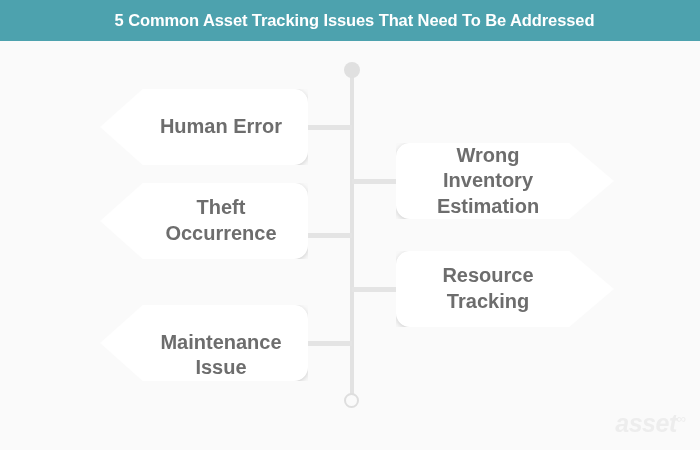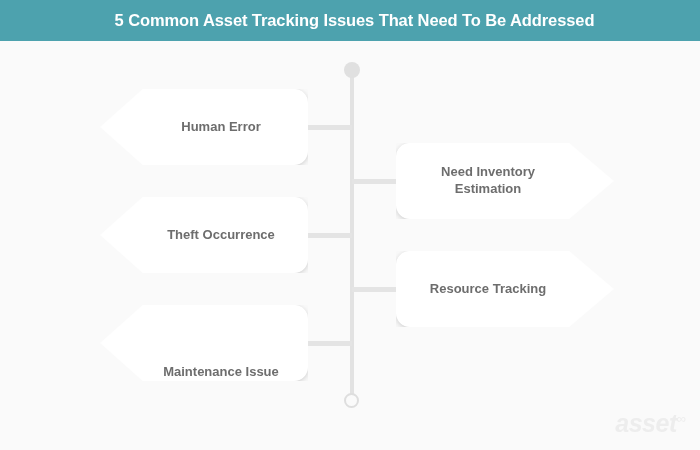--- a/index.html
+++ b/index.html
@@ -88,21 +88,21 @@
   }
 
   
   .node {
     position: absolute;
     display: flex;
     align-items: center;
     justify-content: center;
     background: #ffffff;
     color: #6d6d6d;
-    font-size: 13px;
+    font-size: 20px;
     font-weight: bold;
     text-align: center;
     line-height: 1.28;
     padding: 0 14px;
     filter: drop-shadow(0 1px 2px rgba(0,0,0,0.13))
             drop-shadow(0 3px 6px rgba(0,0,0,0.07));
   }
 
   
   .node-left {
@@ -167,30 +167,30 @@
   <div class="connector" style="left:306px; top:233px; width:46px;"></div>
   <div class="connector" style="left:306px; top:341px; width:46px;"></div>
 
   <div class="connector" style="left:352px; top:179px; width:48px;"></div>
   <div class="connector" style="left:352px; top:287px; width:48px;"></div>
 
   <div class="node node-left" style="left:100px; top:89px; width:208px; height:76px;">
     <span>Human Error</span>
   </div>
 
-  <div class="node node-left" style="left:100px; top:197px; width:208px; height:76px;">
+  <div class="node node-left" style="left:100px; top:183px; width:208px; height:76px;">
     <span>Theft Occurrence</span>
   </div>
 
   <div class="node node-left" style="left:100px; top:305px; width:208px; height:76px;align-items:flex-end;">
     <span>Maintenance Issue</span>
   </div>
 
   <div class="node node-right" style="left:396px; top:143px; width:218px; height:76px;">
-    <span>Need Inventory Estimation</span>
+    <span>Wrong Inventory Estimation</span>
   </div>
 
   <div class="node node-right" style="left:396px; top:251px; width:218px; height:76px;">
     <span>Resource Tracking</span>
   </div>
 
   <div class="watermark">
     <span>asset</span><span class="infinity">∞</span>
   </div>
 

